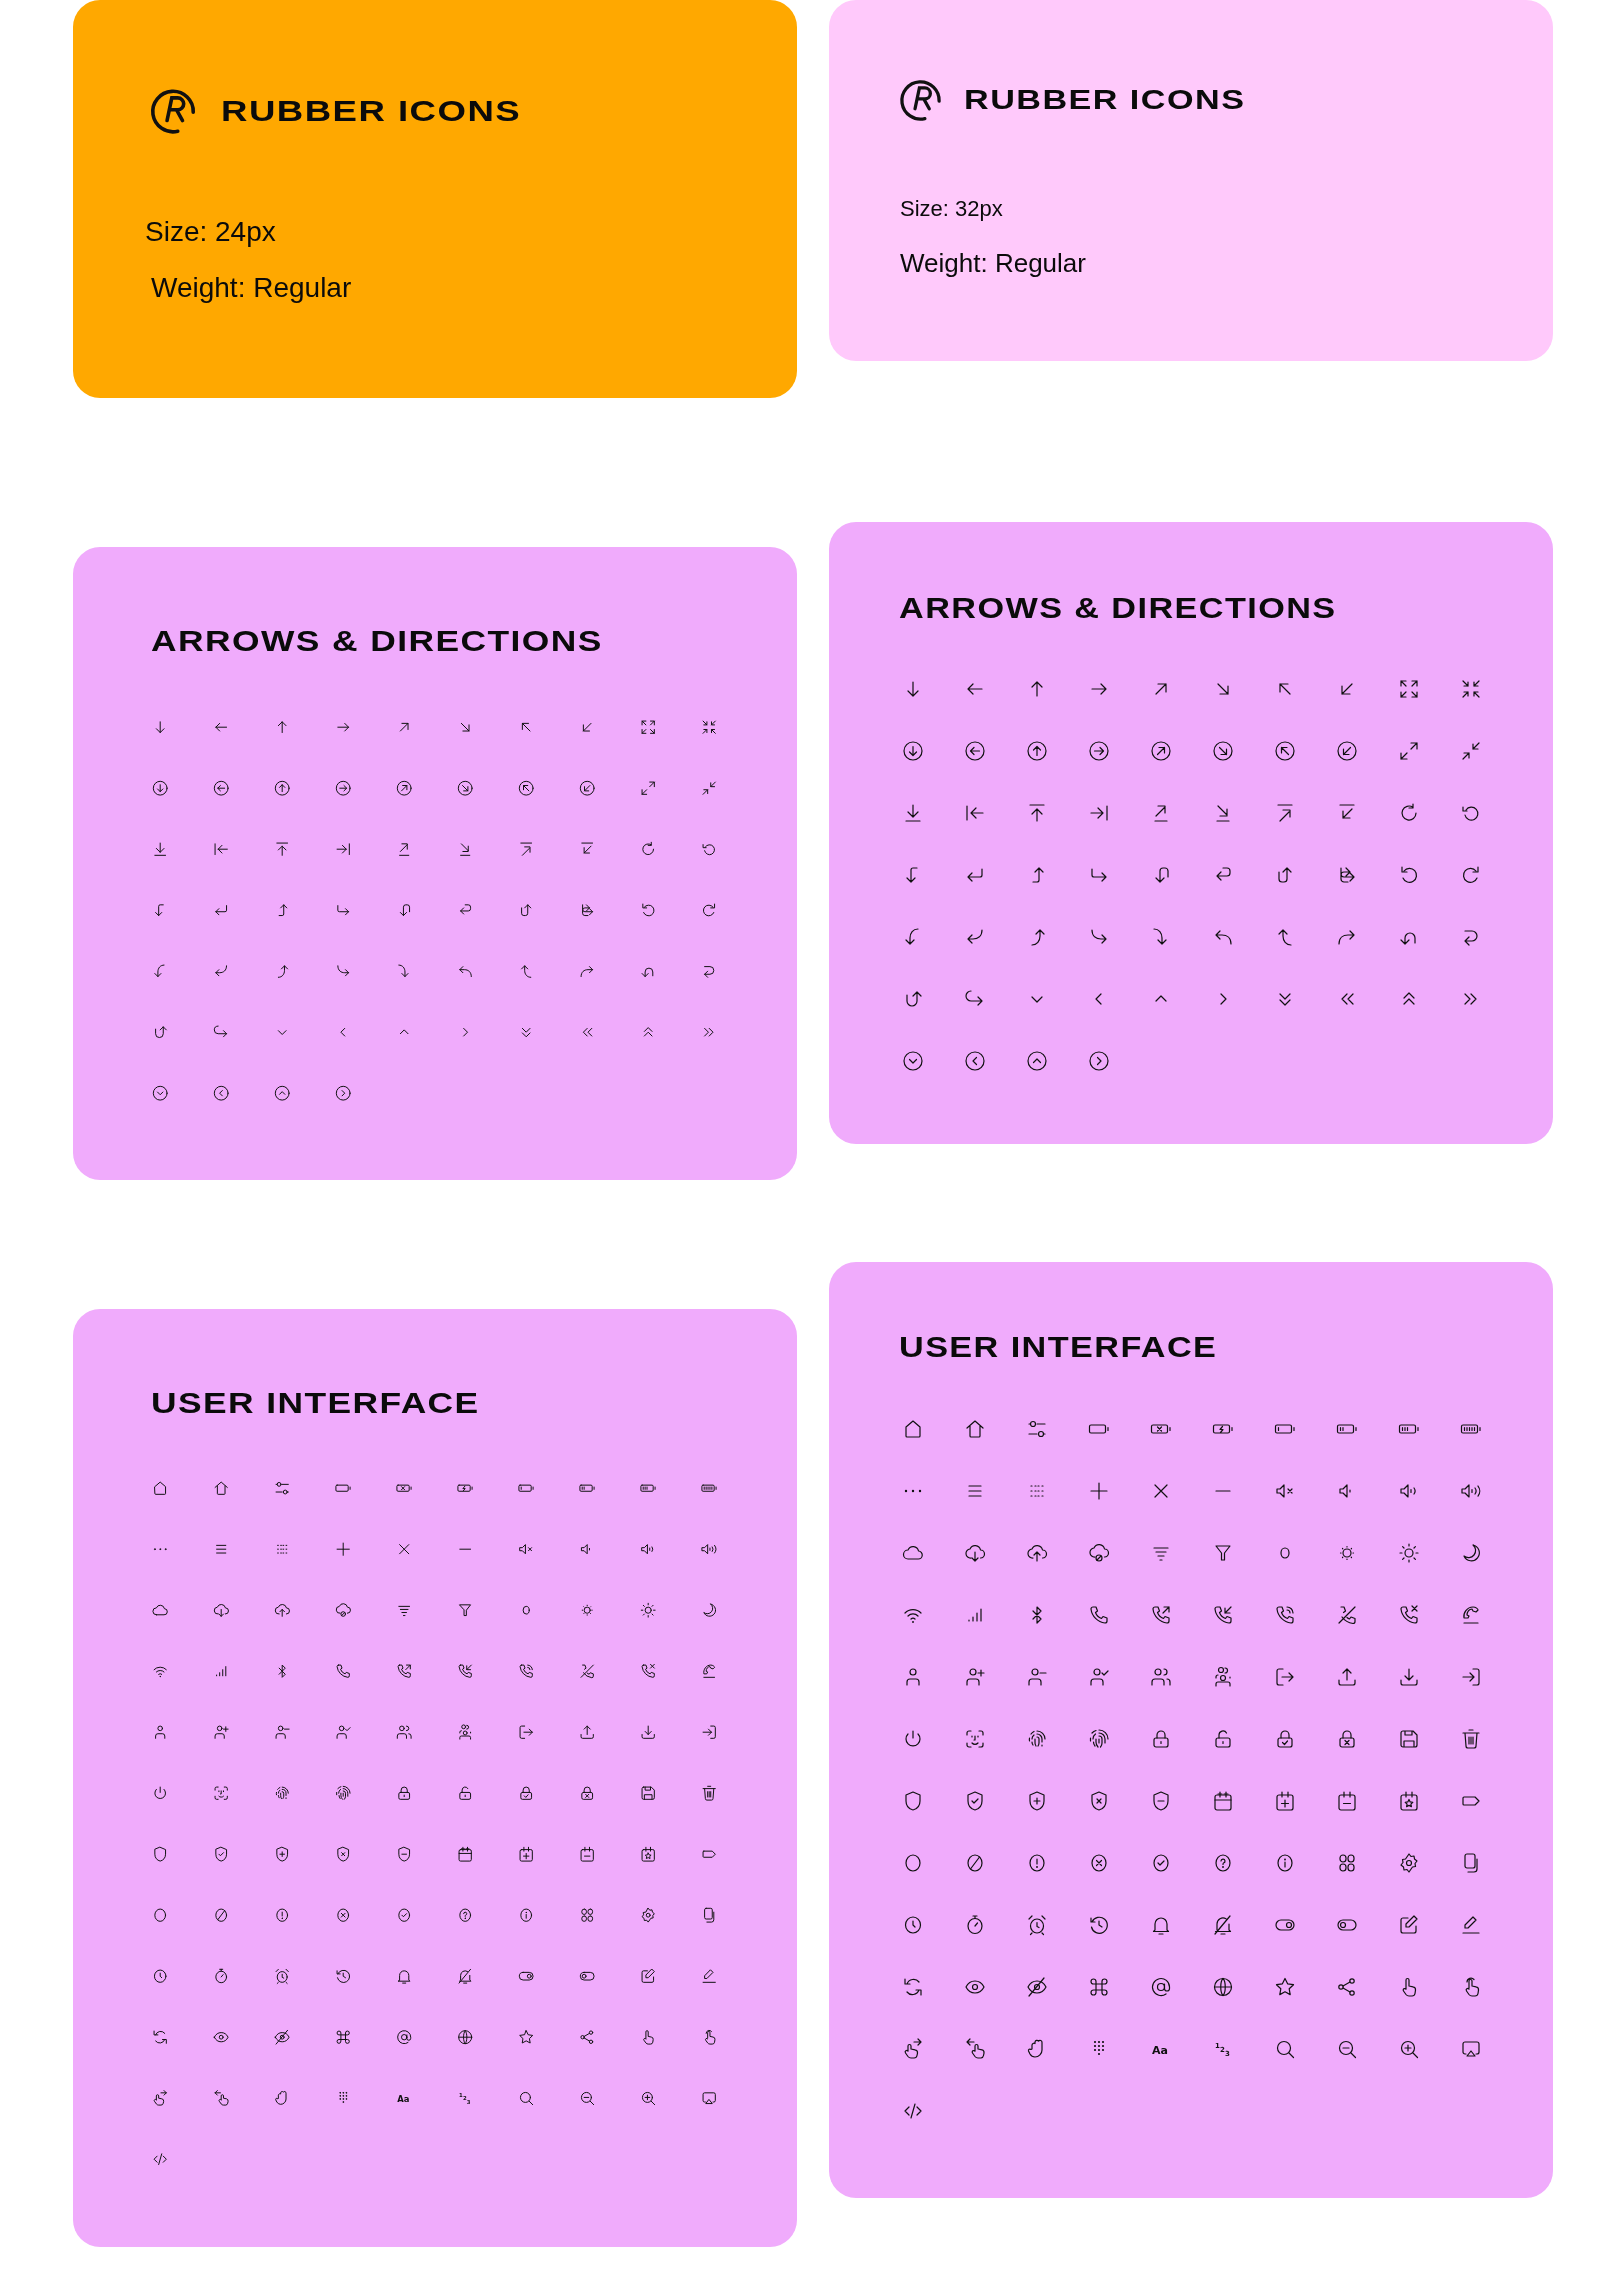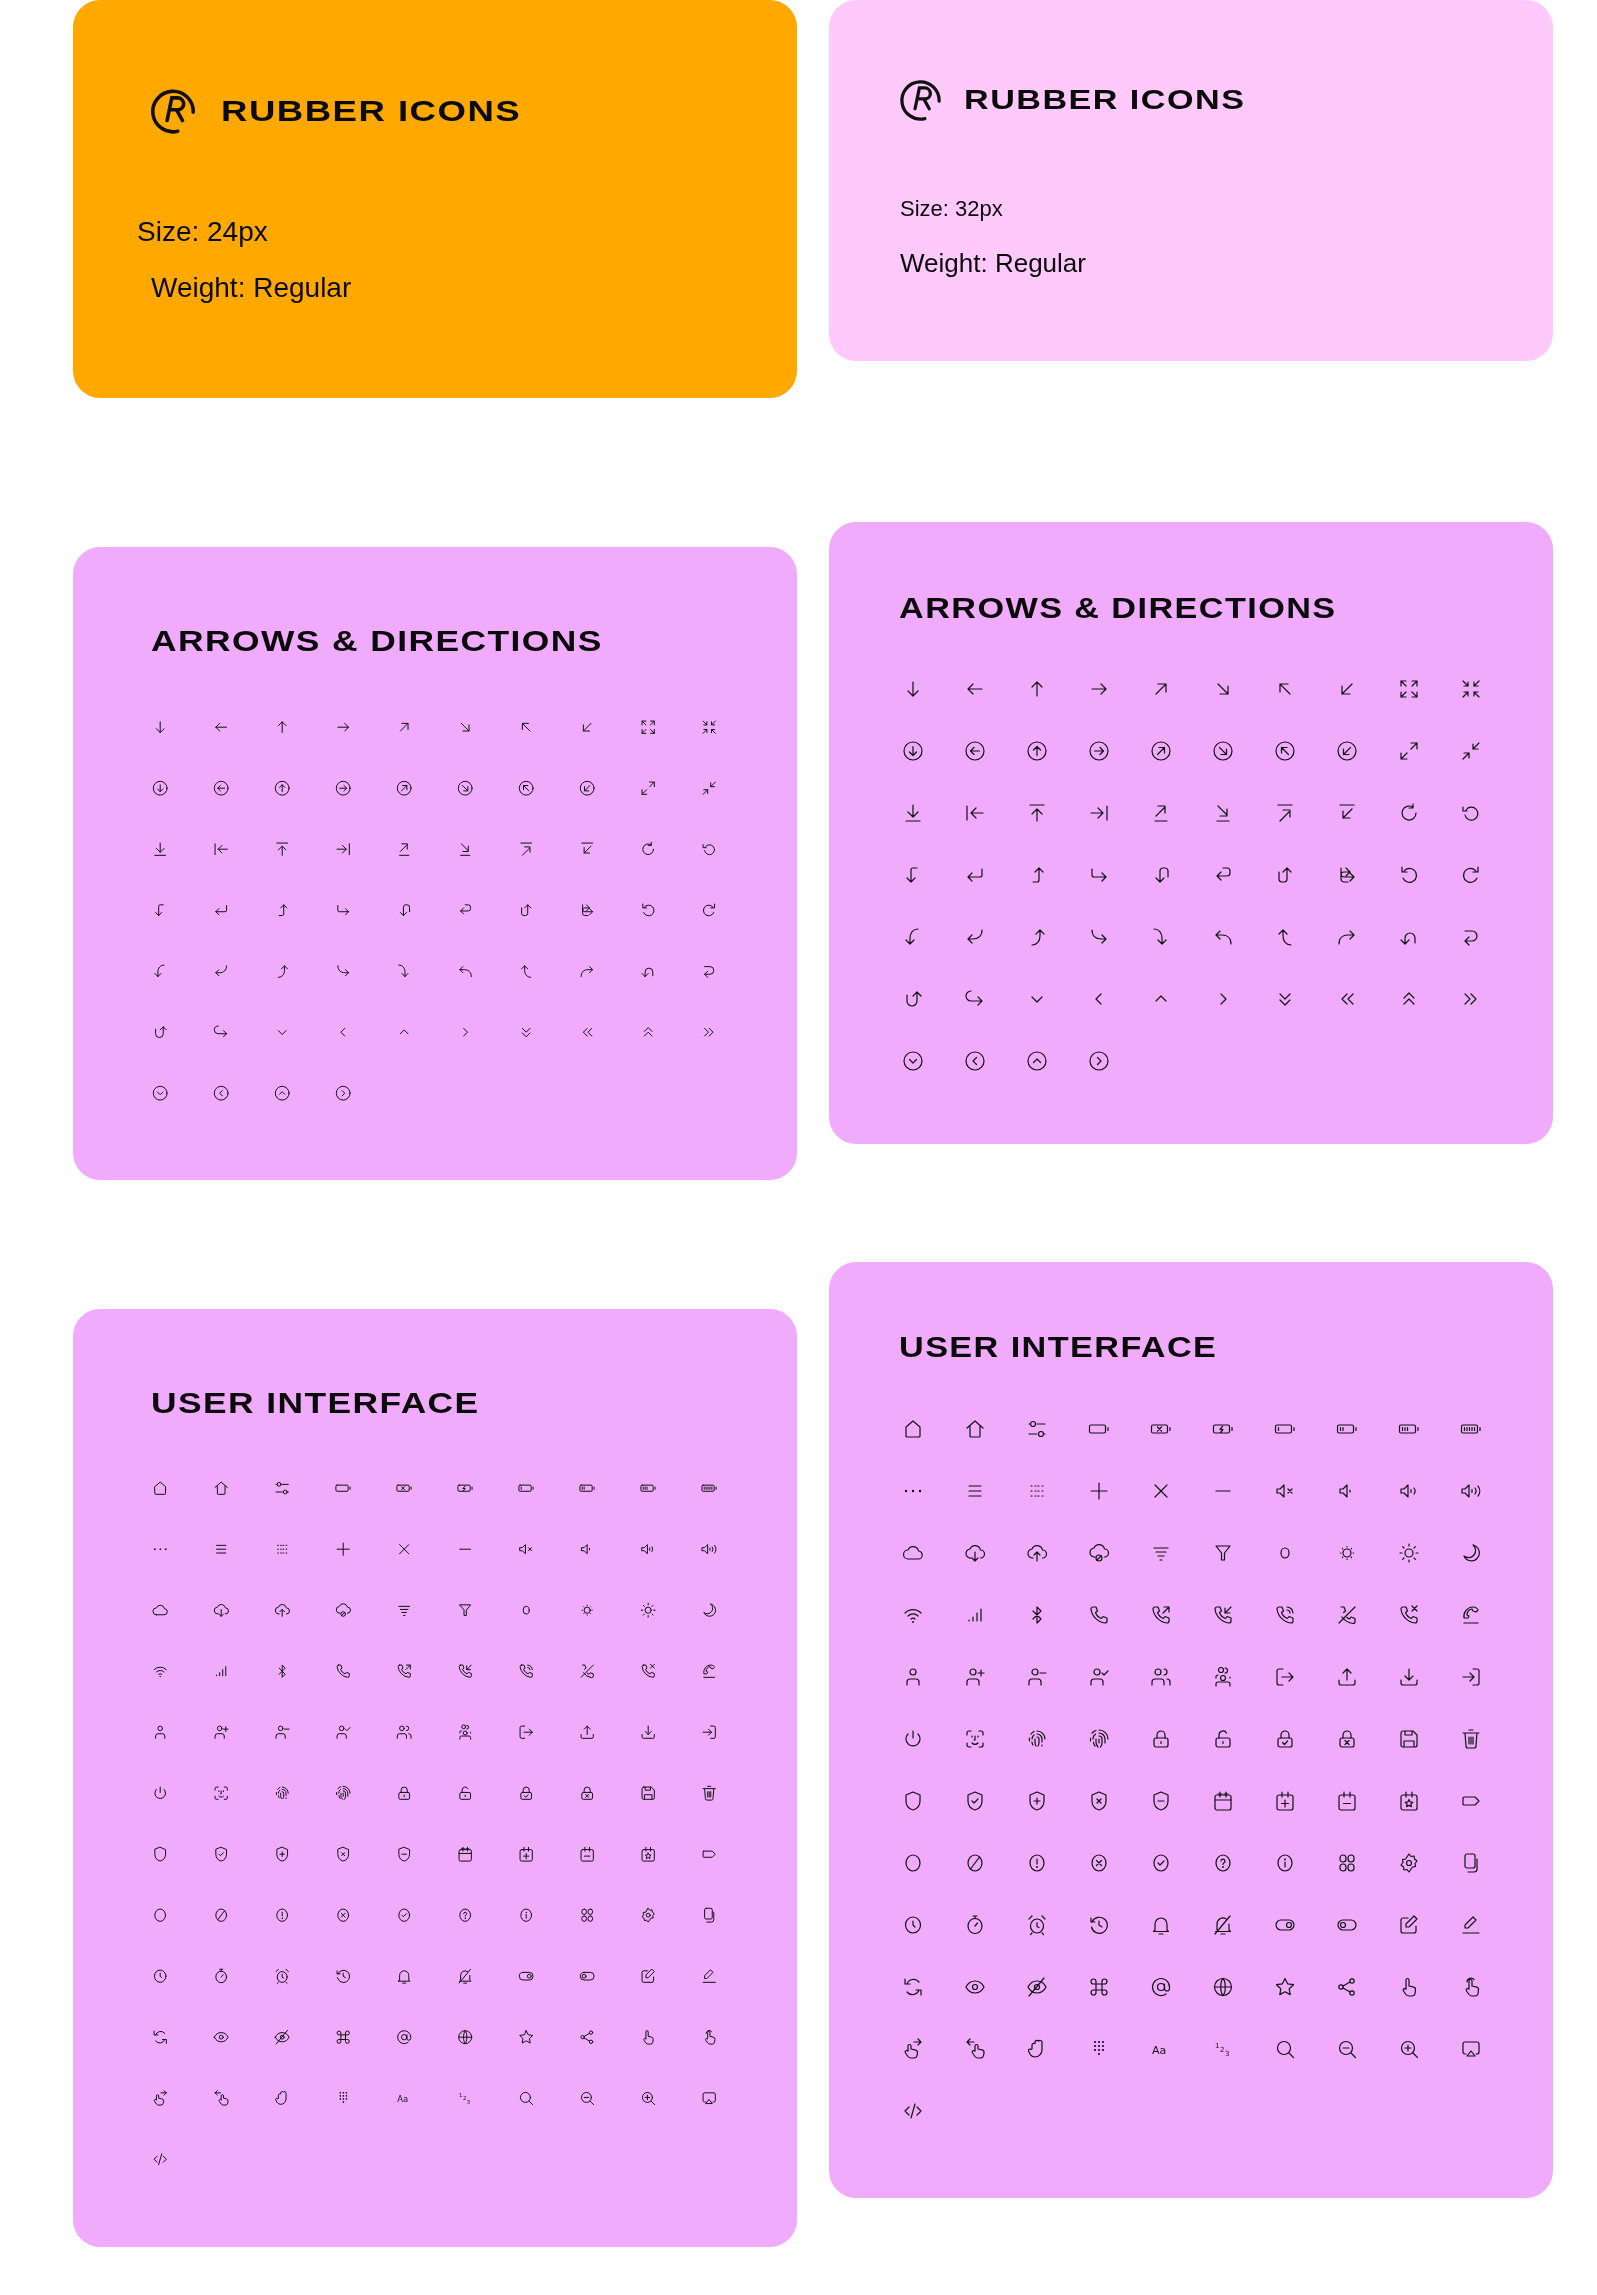--- a/index.html
+++ b/index.html
@@ -7,40 +7,40 @@
   body { position: relative; font-family: "Liberation Sans", sans-serif; color: #0b0b0b; }
   .card { position: absolute; border-radius: 27px; margin-left: 8px; }
   .card.orange { background: #FFA800; }
   .card.pink { background: #FFC9FB; }
   .card.gray { background: #f0abfc; }
   .brand { position: absolute; display: flex; align-items: center; }
   .brand .logo { display: block; }
   .brand .brand-name { font-family: "Liberation Sans", sans-serif; font-weight: 700; letter-spacing: 1.2px; transform: scaleX(1.22); transform-origin: left center; white-space: nowrap; }
   .meta { position: absolute; font-family: "Liberation Sans", sans-serif; white-space: nowrap; }
   .heading { position: absolute; font-family: "Liberation Sans", sans-serif; font-weight: 700; letter-spacing: 1.2px; white-space: nowrap; transform: scaleX(1.18); transform-origin: left center; }
-  .grid { position: absolute; display: grid; }
+  .grid { position: absolute; display: grid; font-weight: bold; }
   .cell { display: flex; align-items: center; justify-content: center; }
   .cell svg { display: block; fill: none; stroke: #111; stroke-linecap: round; stroke-linejoin: round; }
 </style>
 </head>
 <body>
 
 <div class="card orange" style="left:65px; top:0; width:724px; height:398px;">
   <div class="brand" style="left:76px; top:86px;">
     <span>
       <svg class="logo" width="48" height="50" viewBox="0 0 40 42">
           <g fill="none" stroke="#111" stroke-width="3" stroke-linecap="round">
             <path d="M24 38 A17 17 0 1 1 37 22"></path>
             <path d="M15 29 L19 10 h5 a5 5 0 0 1 0 10 h-6 M23 20 L28 29"></path>
           </g>
         </svg>
     </span>
     <span class="brand-name" style="font-size:30px; margin-left:24px;">RUBBER ICONS</span>
   </div>
-  <div class="meta" style="left:64px; top:216px; font-size:28px;">Size: 24px</div>
+  <div class="meta" style="left:72px; top:216px; font-size:28px;">Size: 24px</div>
   <div class="meta" style="left:78px; top:272px; font-size:28px;">Weight: Regular</div>
 </div>
 
 <div class="card pink" style="left:821px; top:0; width:724px; height:361px;">
   <div class="brand" style="left:69px; top:77px;">
     <span>
       <svg class="logo" width="45" height="46" viewBox="0 0 40 42">
           <g fill="none" stroke="#111" stroke-width="3" stroke-linecap="round">
             <path d="M24 38 A17 17 0 1 1 37 22"></path>
             <path d="M15 29 L19 10 h5 a5 5 0 0 1 0 10 h-6 M23 20 L28 29"></path>

